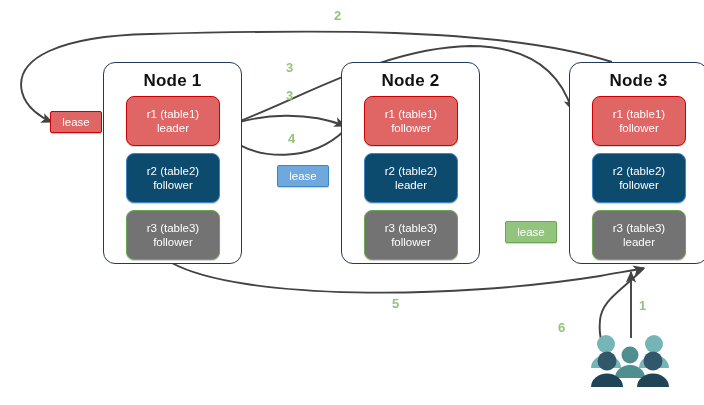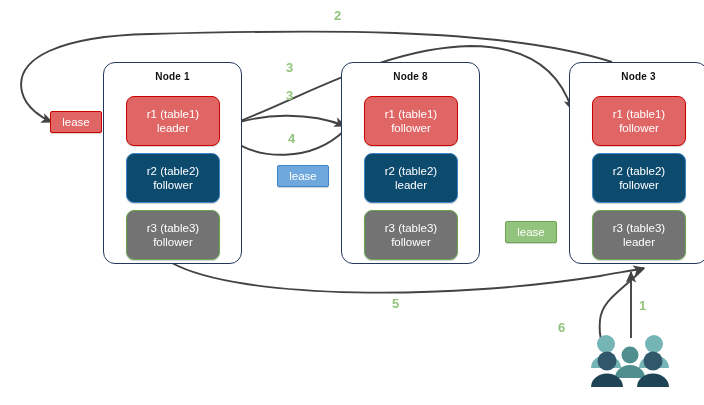--- a/index.html
+++ b/index.html
@@ -13,21 +13,21 @@
     position:absolute;
     border:1.6px solid #23395b;
     border-radius:12px;
     background:#ffffff;
     box-sizing:border-box;
     z-index:2;
   }
   .node-title{
     position:absolute;left:0;right:0;top:8px;
     text-align:center;
-    font-size:10px;font-weight:bold;color:#111111;
+    font-size:17px;font-weight:bold;color:#111111;
     letter-spacing:.2px;
   }
   .replica{
     position:absolute;left:22px;right:21px;
     height:50px;
     border-radius:8px;
     box-sizing:border-box;
     display:flex;align-items:center;justify-content:center;
     text-align:center;
     color:#ffffff;
@@ -105,21 +105,21 @@
     </div>
     <div class="replica rep-green" style="top:147px;">
       <span>
         <span>r3 (table3)</span><br>
         <span>follower</span>
       </span>
     </div>
   </div>
 
   <div class="node" style="left:341px;top:62px;width:139px;height:202px;">
-    <div class="node-title">Node 8</div>
+    <div class="node-title">Node 2</div>
     <div class="replica rep-red" style="top:33px;">
       <span>
         <span>r1 (table1)</span><br>
         <span>follower</span>
       </span>
     </div>
     <div class="replica rep-blue" style="top:90px;">
       <span>
         <span>r2 (table2)</span><br>
         <span>leader</span>

